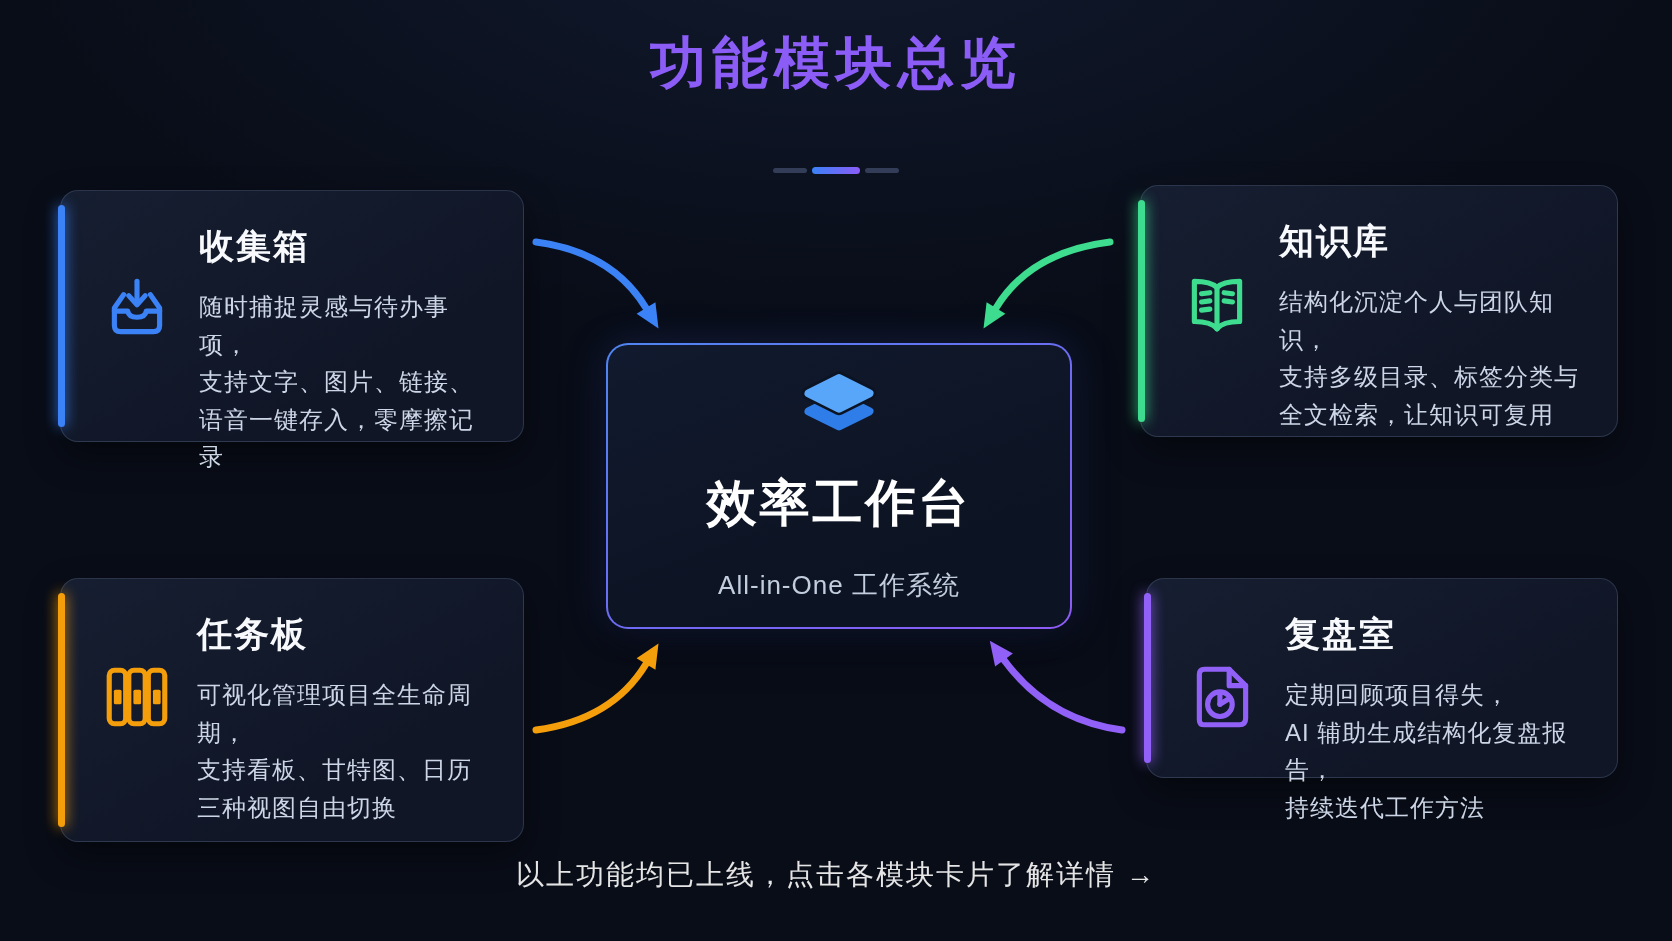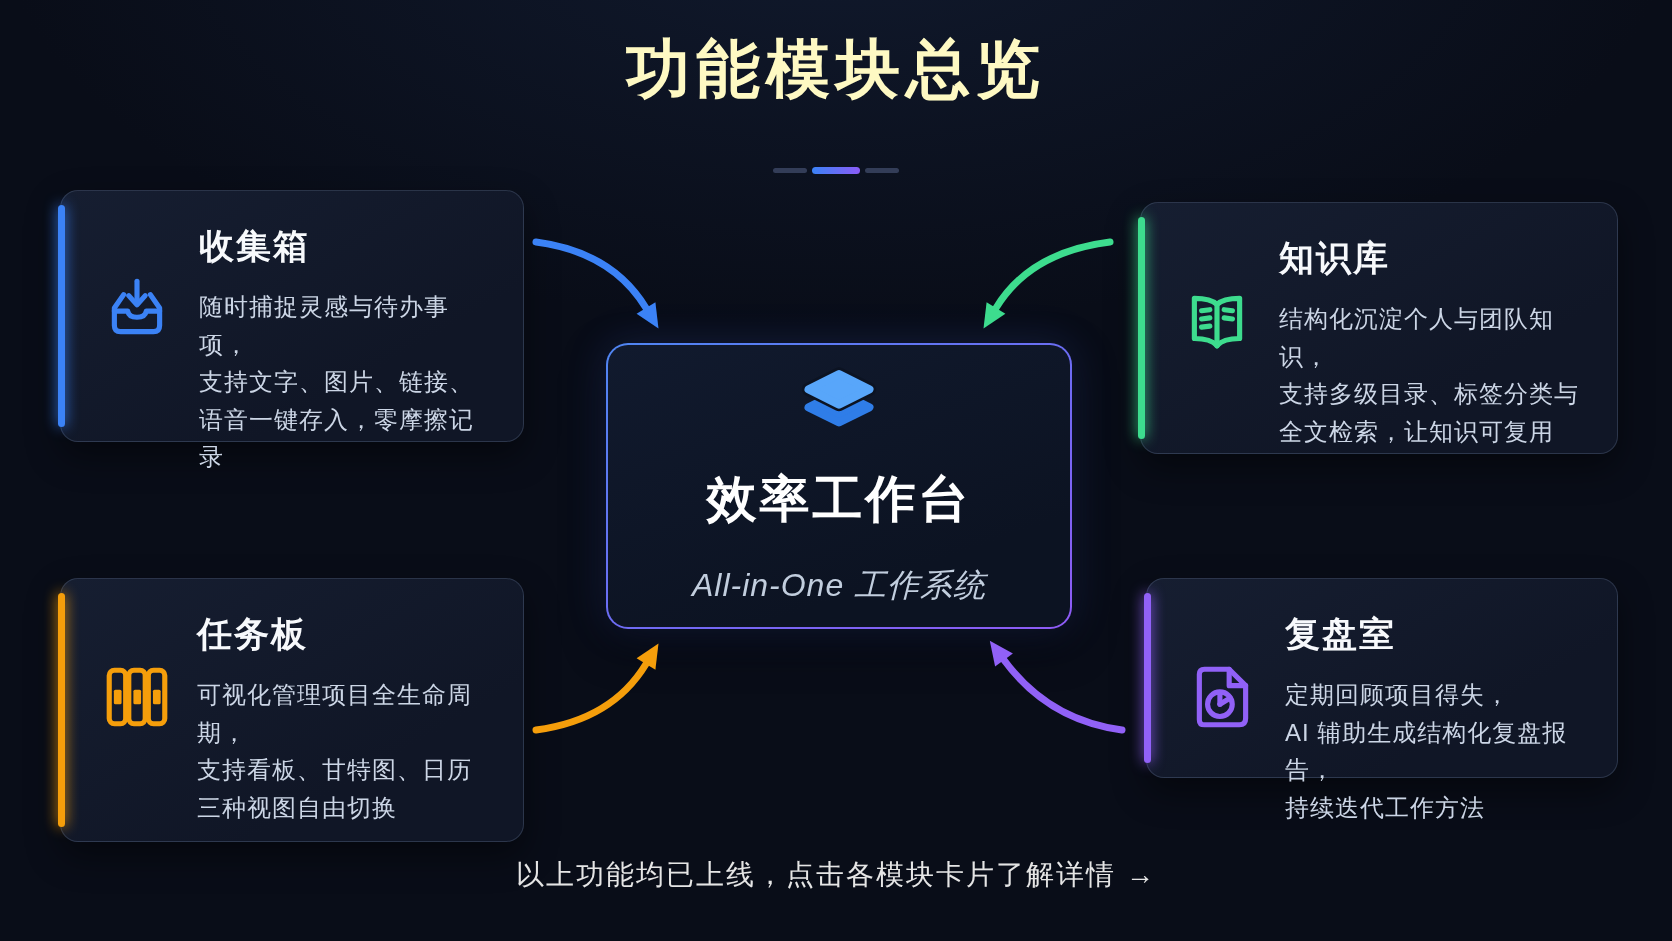--- a/index.html
+++ b/index.html
@@ -4,61 +4,61 @@
 <style>
   html,body{margin:0;padding:0;}
   body{
     width:1672px;height:941px;position:relative;overflow:hidden;
     background:radial-gradient(ellipse 1400px 700px at 50% -10%, #111a2e 0%, #090d18 60%), #090d18;
     font-family:"Liberation Sans","DejaVu Sans",sans-serif;
     color:#fff;
   }
   .page-title{
     position:absolute;top:26px;left:0;right:0;margin:0;text-align:center;
-    font-size:64px;font-weight:900;letter-spacing:6px;color:#fef9c3;
+    font-size:56px;font-weight:900;letter-spacing:6px;color:#8b5cf6;
   }
   .divider{position:absolute;top:167px;left:50%;transform:translateX(-50%);
     display:flex;align-items:center;gap:5px;}
   .divider .seg{display:block;border-radius:4px;}
   .divider .side{width:34px;height:5px;background:#333d58;}
   .divider .mid{width:48px;height:7px;background:linear-gradient(90deg,#3b82f6,#8b5cf6);}
   .card{
     position:absolute;box-sizing:border-box;border-radius:18px;
     background:linear-gradient(150deg,#161e31 0%,#101626 70%);
     border:1px solid rgba(138,158,198,0.22);
     box-shadow:0 14px 34px rgba(0,0,0,0.45);
     display:flex;align-items:flex-start;gap:26px;
     padding:26px 30px 0 40px;cursor:pointer;justify-content:flex-end;
   }
   .card::before{
     content:"";position:absolute;left:-3px;top:14px;bottom:14px;width:7px;
     border-radius:5px;background:var(--accent);
     box-shadow:0 0 14px 0 var(--accent);
   }
   #card-inbox{left:60px;top:190px;width:464px;height:252px;}
-  #card-knowledge{left:1140px;top:202px;width:478px;height:252px;}
+  #card-knowledge{left:1140px;top:185px;width:478px;height:252px;}
   #card-tasks{left:60px;top:578px;width:464px;height:264px;}
   #card-review{left:1146px;top:578px;width:472px;height:200px;}
   .card-icon{flex:none;width:72px;margin-top:56px;color:var(--accent);}
   .card-icon svg{display:block;width:72px;height:72px;}
   .card-title{margin:6px 0 18px;font-size:35px;font-weight:800;color:#f7f9fc;letter-spacing:2px;}
   .card-line{margin:0;font-size:24px;line-height:37.5px;color:#ccd6e6;letter-spacing:1px;}
   .center-card{
     position:absolute;left:606px;top:343px;width:466px;height:286px;box-sizing:border-box;
     border-radius:22px;border:2px solid transparent;
     background:linear-gradient(160deg,#111a2e 0%,#0c1322 75%) padding-box,
                linear-gradient(150deg,#4f86f2 0%,#6f6af3 55%,#8f5bf5 100%) border-box;
     box-shadow:0 0 40px rgba(79,110,242,0.18), 0 16px 40px rgba(0,0,0,0.5);
     display:flex;flex-direction:column;align-items:center;justify-content:center;
     cursor:pointer;
     gap:15px;
   }
   .center-icon svg{display:block;width:86px;height:72px;margin-bottom:14px;}
   .center-title{margin:0;font-size:50px;font-weight:800;color:#ffffff;letter-spacing:3px;}
-  .center-subtitle{margin:16px 0 0;font-size:32px;color:#c2cede;letter-spacing:1px;font-style:italic;}
+  .center-subtitle{margin:16px 0 0;font-size:26px;color:#c2cede;letter-spacing:1px;}
   .arrow{position:absolute;overflow:visible;}
   .arrow path{stroke:currentColor;stroke-width:7;fill:none;stroke-linecap:round;}
   .arrow polygon{fill:currentColor;}
   #arrow-inbox{left:528px;top:232px;}
   #arrow-knowledge{left:968px;top:232px;}
   #arrow-tasks{left:528px;top:632px;}
   #arrow-review{left:978px;top:632px;}
   .footer{
     position:absolute;top:856px;left:0;right:0;margin:0;text-align:center;
     font-size:28px;color:#e5e5e5;letter-spacing:2px;

